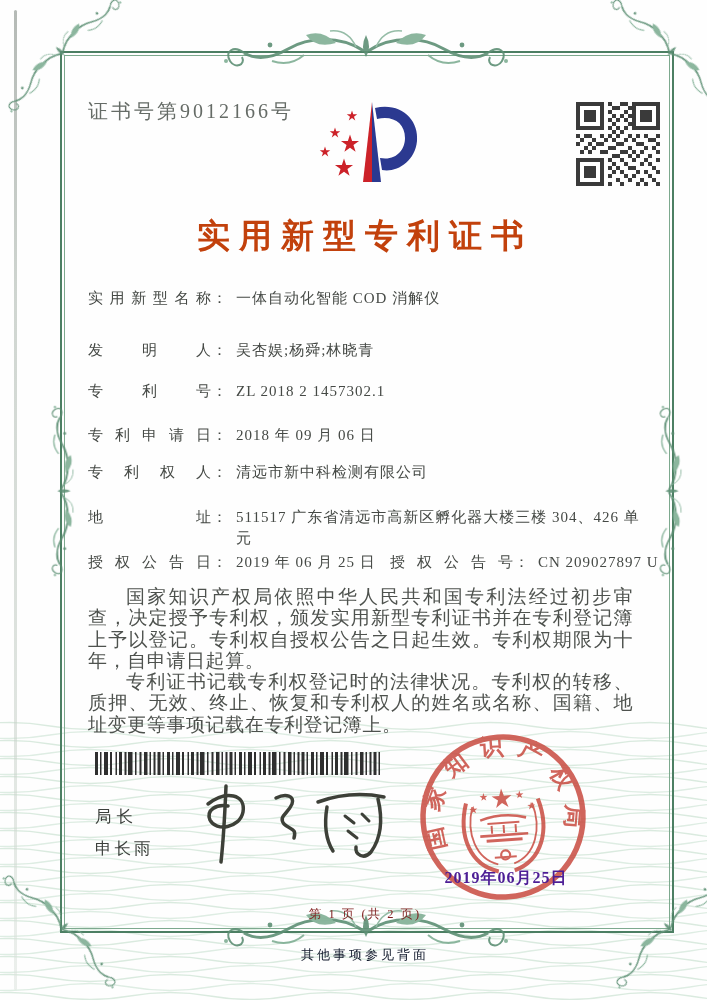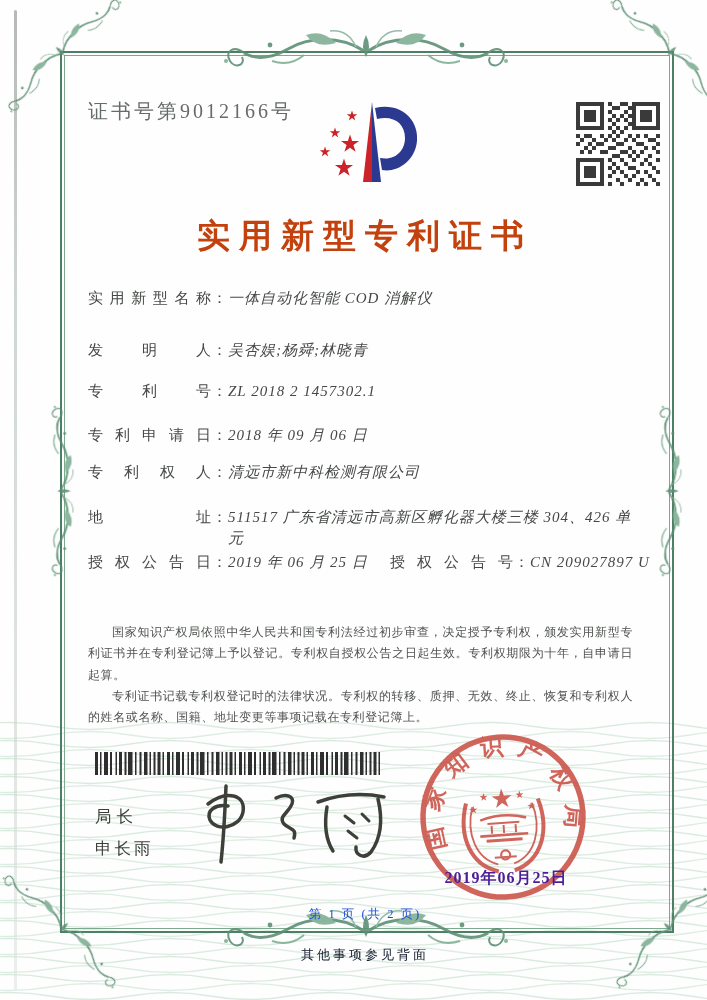--- a/index.html
+++ b/index.html
@@ -24,40 +24,40 @@
   .logo{left:300px;top:86px;}
   
   .qr{left:576px;top:102px;}
   
   .title{left:60px;top:214px;width:610px;text-align:center;
     font-size:33px;font-weight:bold;letter-spacing:9px;color:#c2410c;}
   
   .row{left:88px;width:556px;font-size:15px;letter-spacing:1px;color:#45494 5;color:#454945;line-height:21px;}
   .lbl{display:inline-block;width:124px;text-align:justify;text-align-last:justify;vertical-align:top;}
   .colon{display:inline-block;vertical-align:top;}
-  .val{display:inline-block;vertical-align:top;max-width:408px;font-style:italic;}
+  .val{display:inline-block;vertical-align:top;margin-left:8px;max-width:408px;}
   .pair2{position:absolute;left:302px;top:0;white-space:nowrap;}
   .r1{top:288px}.r2{top:340px}.r3{top:381px}.r4{top:425px}.r5{top:462px}.r6{top:507px}.r7{top:552px}
   
-  .paras{left:88px;top:586px;width:545px;font-size:12px;line-height:21.3px;
-    color:#4e524e;letter-spacing:.6px;text-align:justify;margin-top:36px;}
+  .paras{left:88px;top:586px;width:545px;font-size:19px;line-height:21.3px;
+    color:#4e524e;letter-spacing:.6px;text-align:justify;}
   .paras p{margin:0;text-indent:2em;}
   
   .barcode{left:95px;top:752px;}
   
   .dir-title{left:95px;top:806px;font-size:16.5px;letter-spacing:5px;color:#3b3f3b;}
   .dir-name{left:95px;top:838px;font-size:16.5px;letter-spacing:3px;color:#3b3f3b;}
   .sig{left:198px;top:780px;}
   
   .seal{left:408px;top:722px;transform:rotate(-4deg);opacity:.92;}
   .seal-date{left:426px;top:868px;width:160px;text-align:center;font-size:16px;
     letter-spacing:1px;color:#4c1d95;font-weight:bold;}
   
   .page-no{left:60px;top:906px;width:610px;text-align:center;font-size:12.5px;
-    letter-spacing:2px;color:#1d4ed8;}
+    letter-spacing:2px;color:#7f1d1d;}
   .back-note{left:60px;top:946px;width:610px;text-align:center;font-size:13px;
     letter-spacing:3px;color:#0f172a;}
 </style>
 </head>
 <body>
 
 <div class="page">
 
   <svg class="abs fullsvg" viewBox="0 0 707 1000">
     <defs>

